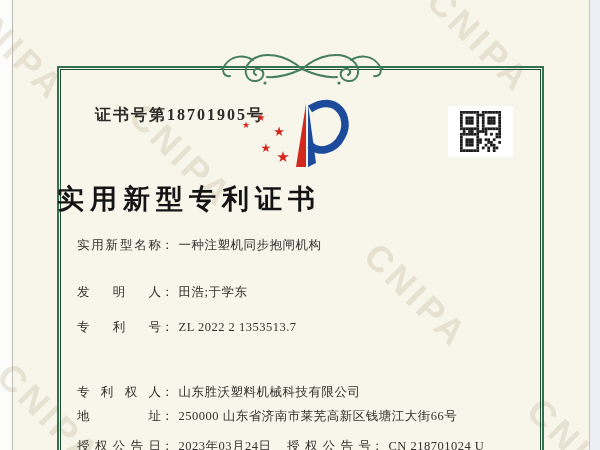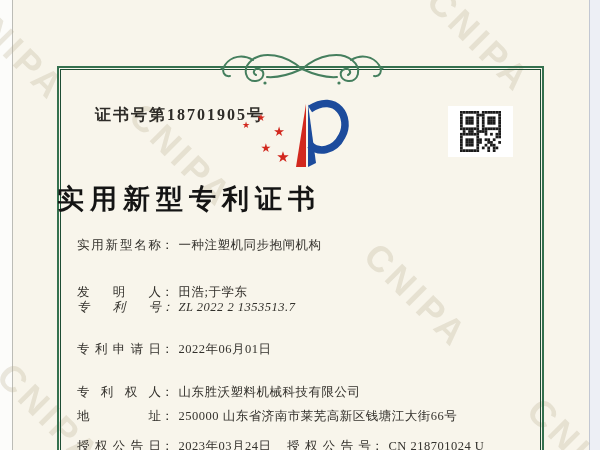--- a/index.html
+++ b/index.html
@@ -241,25 +241,22 @@
   </div>
 
   <div class="title">实用新型专利证书</div>
 
   <div class="row" style="top:237px;">
     <span class="flabel">实用新型名称</span><span class="colon">：</span><span class="fvalue">一种注塑机同步抱闸机构</span>
   </div>
   <div class="row" style="top:284px;">
     <span class="flabel">发明人</span><span class="colon">：</span><span class="fvalue">田浩;于学东</span>
   </div>
-  <div class="row" style="top:299px;font-style:italic;">
+  <div class="row" style="top:319px;">
     <span class="flabel">专利号</span><span class="colon">：</span><span class="fvalue">ZL 2022 2 1353513.7</span>
-  </div>
-  <div class="row" style="top:341px;">
-    <span class="flabel">专利申请日</span><span class="colon">：</span><span class="fvalue">2022年06月01日</span>
   </div>
   <div class="row" style="top:384px;">
     <span class="flabel">专利权人</span><span class="colon">：</span><span class="fvalue">山东胜沃塑料机械科技有限公司</span>
   </div>
   <div class="row" style="top:408px;">
     <span class="flabel">地址</span><span class="colon">：</span><span class="fvalue">250000 山东省济南市莱芜高新区钱塘江大街66号</span>
   </div>
 
   <div class="row" style="top:438px;">
     <span class="grp grp-first">

